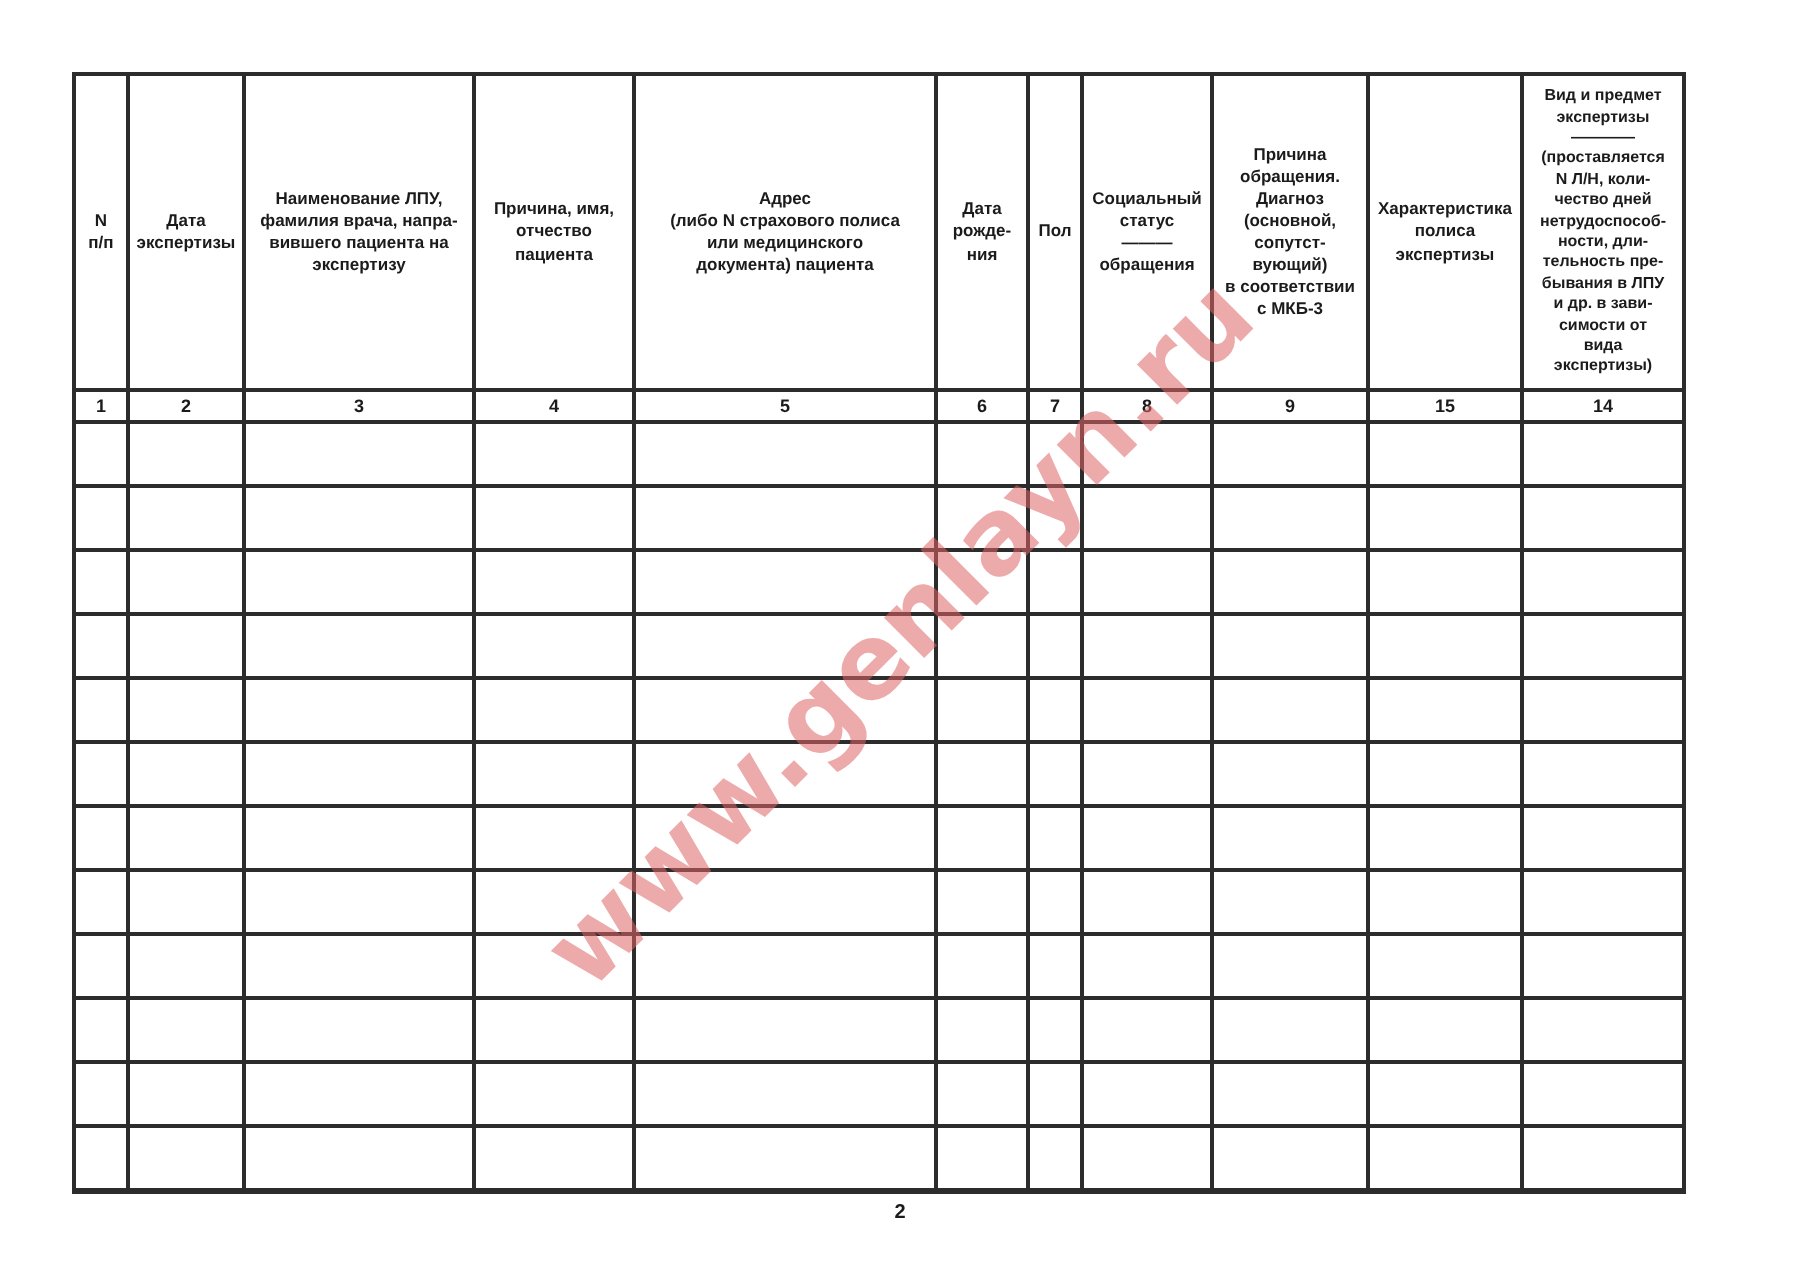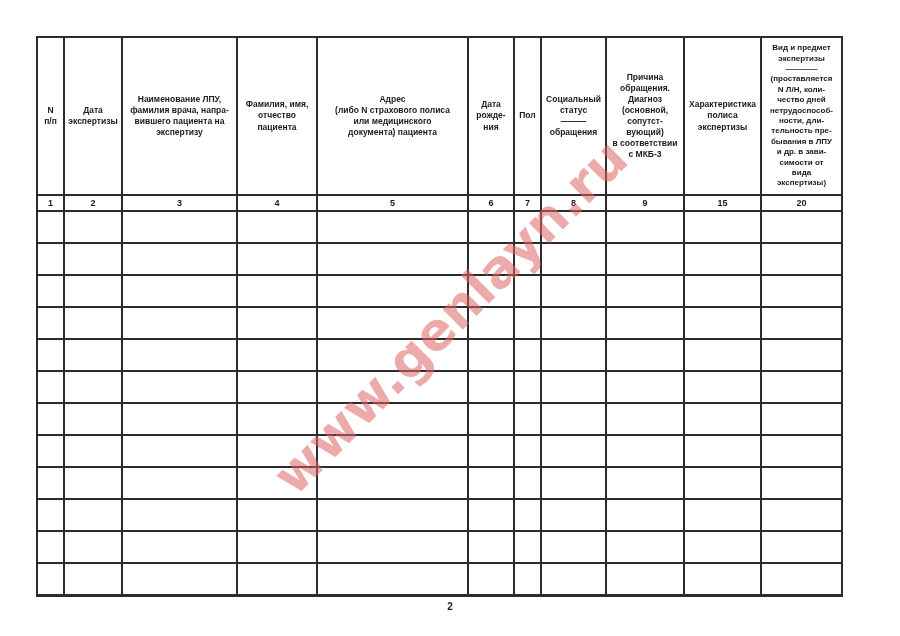--- a/index.html
+++ b/index.html
@@ -109,21 +109,21 @@
     <thead>
       <tr class="header-row">
         <th class="c1">N
 п/п</th>
         <th class="c2">Дата
 экспертизы</th>
         <th class="c3">Наименование ЛПУ,
 фамилия врача, напра-
 вившего пациента на
 экспертизу</th>
-        <th class="c4">Фамилия, имя,
+        <th class="c4">Причина, имя,
 отчество пациента</th>
         <th class="c5">Адрес
 (либо N страхового полиса
 или медицинского
 документа) пациента</th>
         <th class="c6">Дата
 рожде-
 ния</th>
         <th class="c7">Пол</th>
         <th class="c8">Социальный
@@ -160,21 +160,21 @@
         <td>1</td>
         <td>2</td>
         <td>3</td>
         <td>4</td>
         <td>5</td>
         <td>6</td>
         <td>7</td>
         <td>8</td>
         <td>9</td>
         <td>15</td>
-        <td>20</td>
+        <td>14</td>
       </tr>
     </thead>
     <tbody id="table-body">
         <tr class="empty-row">
           <td></td>
           <td></td>
           <td></td>
           <td></td>
           <td></td>
           <td></td>

